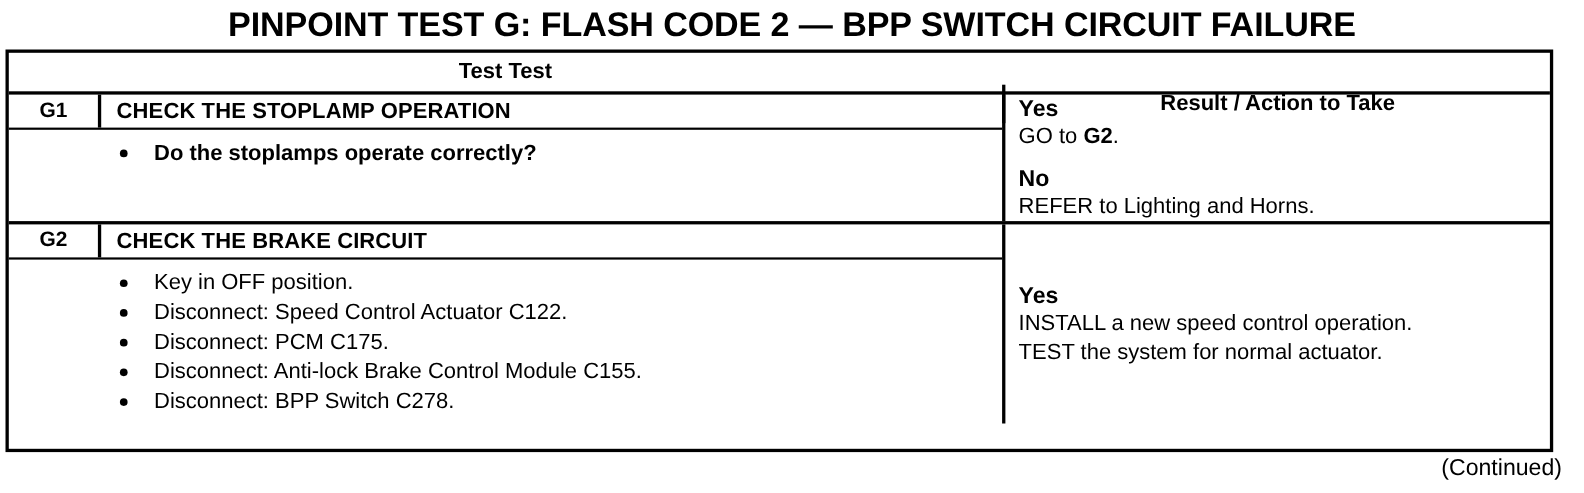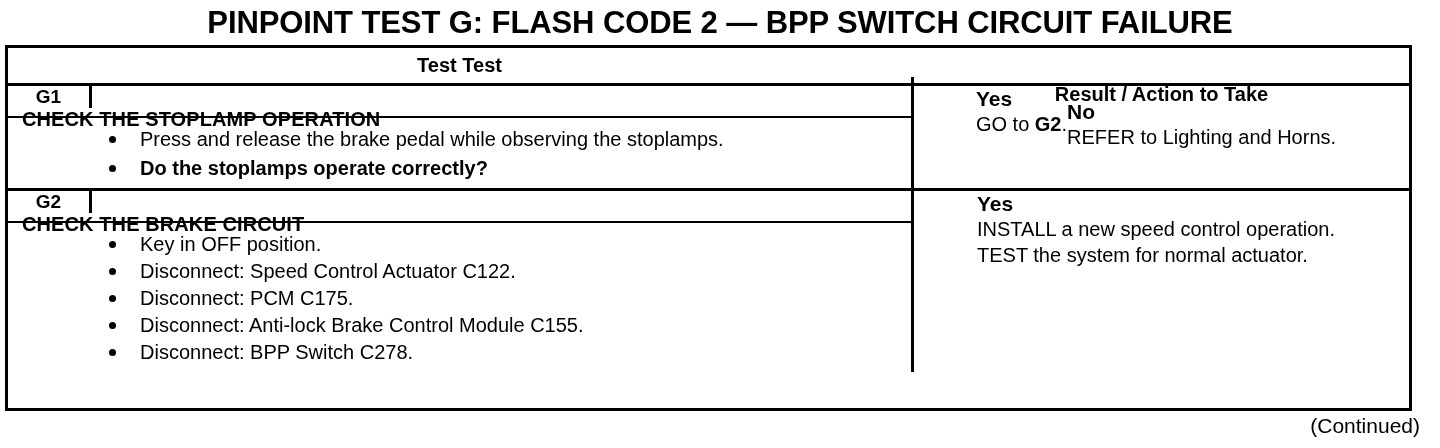--- a/index.html
+++ b/index.html
@@ -86,30 +86,29 @@
     width: 903px;
     box-sizing: border-box;
     display: flex;
     flex-direction: column;
   }
   .step-right {
     width: 498px;
     box-sizing: border-box;
     border-left: 3px solid #000;
     display: flex;
-    flex-direction: row;
+    flex-direction: column;
     justify-content: center;
     padding-left: 12px;
     padding-right: 23px;
   }
 
   
   .step-titlebar {
     display: flex;
-    flex-direction: column;
     height: 32px;
     border-bottom: 2px solid #000;
     box-sizing: border-box;
   }
   .step-code {
     width: 84px;
     box-sizing: border-box;
     border-right: 3px solid #000;
     display: flex;
     align-items: center;
@@ -199,24 +198,20 @@
     </div>
 
     <div class="step-block divider-bottom">
       <div class="step-left">
         <div class="step-titlebar">
           <div class="step-code">G1</div>
           <div class="step-heading">CHECK THE STOPLAMP OPERATION</div>
         </div>
         <div class="step-body g1-body">
           <ul class="bullets">
-            <li>
-              <span class="bullet-dot"></span>
-              <span class="li-text">Press and release the brake pedal while observing the stoplamps.</span>
-            </li>
             <li class="bold">
               <span class="bullet-dot"></span>
               <span class="li-text">Do the stoplamps operate correctly?</span>
             </li>
           </ul>
         </div>
       </div>
 
       <div class="step-right">
         <div class="result-group">

